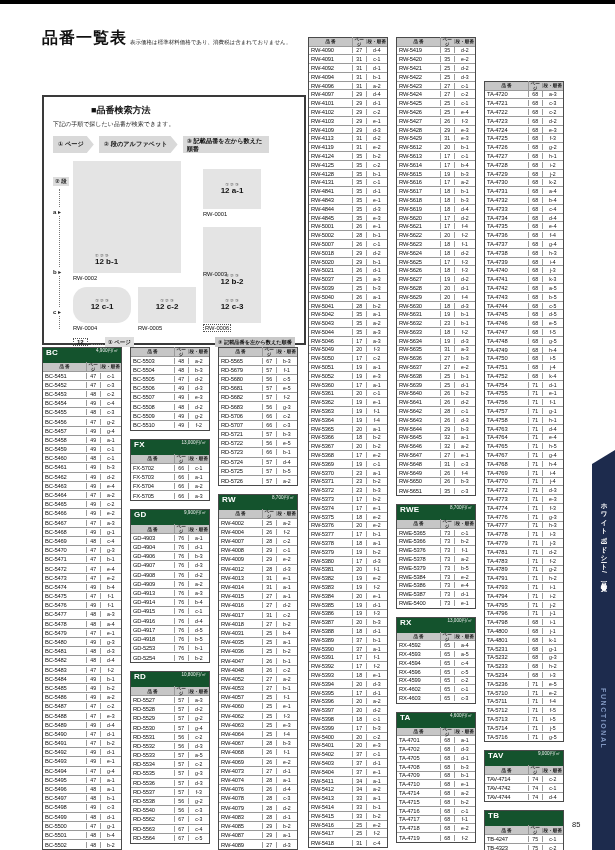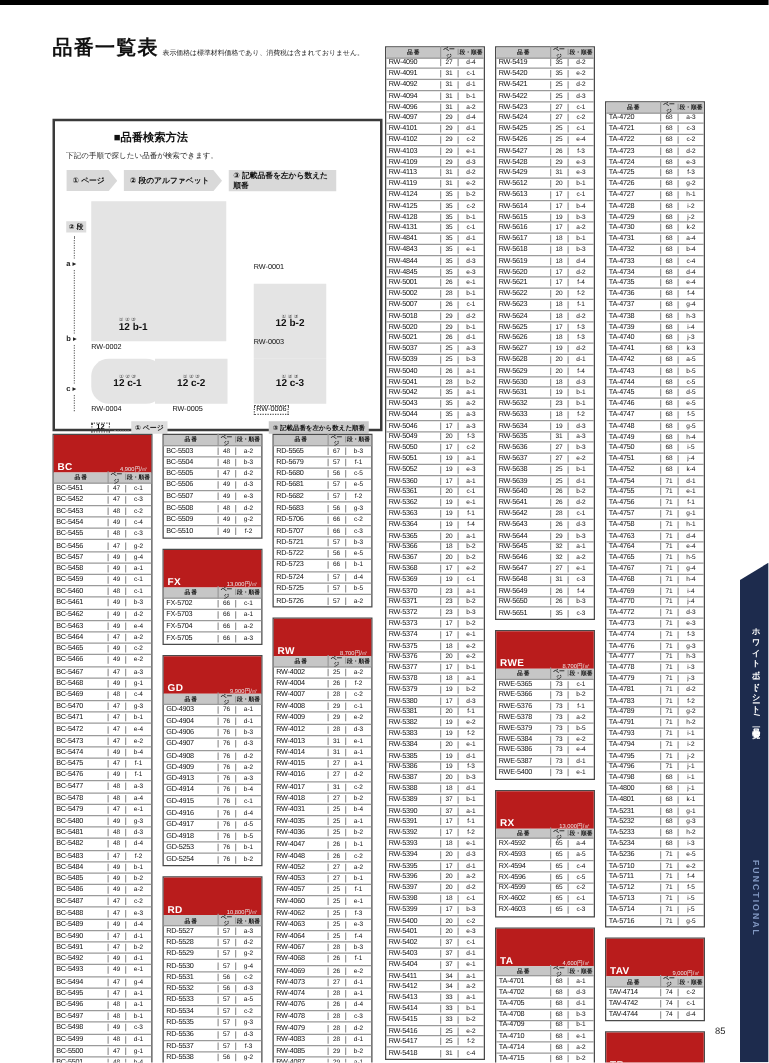--- a/index.html
+++ b/index.html
@@ -26,39 +26,39 @@
   .rm-a{top:46px;} .rm-b{top:106px;} .rm-c{top:146px;}
   .card{position:absolute;background:#e4e4e4;display:flex;flex-direction:column;
         align-items:center;justify-content:center;}
   .card .circ{font-size:4.2px;color:#333;line-height:1;}
   .card .lbl{font-size:8px;font-weight:bold;line-height:1.1;}
   .bigcard{left:20px;top:0;width:108px;height:112px;justify-content:flex-end;
            align-items:flex-start;padding:0 0 6px 22px;box-sizing:border-box;}
   .code{position:absolute;font-size:5.8px;color:#111;}
   .code.dotted{border:1px dotted #555;padding:0 1px;}
   .c-a1{left:150px;top:8px;width:58px;height:40px;}
-  .c-b2{left:150px;top:66px;width:58px;height:60px;}
+  .c-b2{left:150px;top:66px;width:58px;height:60px;justify-content:flex-end;}
   .c-c1{left:20px;top:126px;width:58px;height:36px;border-radius:14px;}
-  .c-c2{left:71px;top:126px;width:58px;height:36px;text-align:right;}
+  .c-c2{left:85px;top:126px;width:58px;height:36px;text-align:right;}
   .c-c3{left:150px;top:126px;width:58px;height:36px;}
   .bottomrow{position:absolute;left:0;top:176px;width:100%;height:14px;}
   .pagebox{position:absolute;left:20px;top:1px;border:1px dotted #555;font-size:6px;
            padding:0 3px;font-weight:bold;}
   .pc-line{position:absolute;left:38px;top:7px;width:12px;border-top:1px dotted #777;}
   .page-callout{position:absolute;left:52px;top:0;background:#ddd;font-size:5.5px;
                 font-weight:bold;padding:1.5px 3px;}
   .order-callout{position:absolute;right:0;top:0;background:#c9c9c9;font-size:5.2px;
                  font-weight:bold;padding:1.5px 3px;}
   
   .col{position:absolute;width:80px;}
   .col-left{top:347px;} .col-right{top:37px;}
   .col-a{left:42px;} .col-b{left:130px;} .col-c{left:218px;}
   .col-d{left:308px;} .col-e{left:396px;} .col-f{left:484px;margin-top:44px;}
   .tbl{border:1px solid #4a4a4a;margin-bottom:8px;background:#fff;}
-  .sec{background:#b91c1c;color:#fff;height:30px;display:flex;align-items:flex-end;
+  .sec{background:#14532d;color:#fff;height:15px;display:flex;align-items:flex-start;
        justify-content:space-between;padding:0 3px;}
   .sec-name{font-size:8px;font-weight:bold;letter-spacing:.3px;}
   .sec-price{font-size:4.6px;color:#eee;}
   .row{display:flex;border-bottom:1px solid #9a9a9a;align-items:center;box-sizing:border-box;}
   .row:last-child{border-bottom:none;}
   .col-left .row{height:9.2px;} .col-right .row{height:8.8px;}
   .row.head{background:#c6c6c6;font-weight:bold;height:8.5px;}
   .row.head span{font-size:4.6px;text-align:center;}
   .c1{width:44px;font-size:5.8px;padding-left:2px;box-sizing:border-box;letter-spacing:-0.2px;}
   .c2{width:14px;font-size:5.2px;text-align:center;border-left:1px solid #9a9a9a;box-sizing:border-box;}
@@ -95,20 +95,24 @@
     <div class="rowmark rm-a"><span>a</span> <span>▸</span></div>
     <div class="rowmark rm-b"><span>b</span> <span>▸</span></div>
     <div class="rowmark rm-c"><span>c</span> <span>▸</span></div>
 
     <div class="card bigcard">
       <span class="circ">① ② ③</span>
       <span class="lbl">12 b-1</span>
     </div>
     <div class="code" style="left:20px;top:114px;">RW-0002</div>
 
+    <div class="card c-a1">
+      <span class="circ">① ② ③</span>
+      <span class="lbl">12 a-1</span>
+    </div>
     <div class="code" style="left:150px;top:50px;">RW-0001</div>
 
     <div class="card c-b2">
       <span class="circ">① ② ③</span>
       <span class="lbl">12 b-2</span>
     </div>
     <div class="code" style="left:150px;top:110px;">RW-0003</div>
 
     <div class="card c-c1">
       <span class="circ">① ② ③</span>

